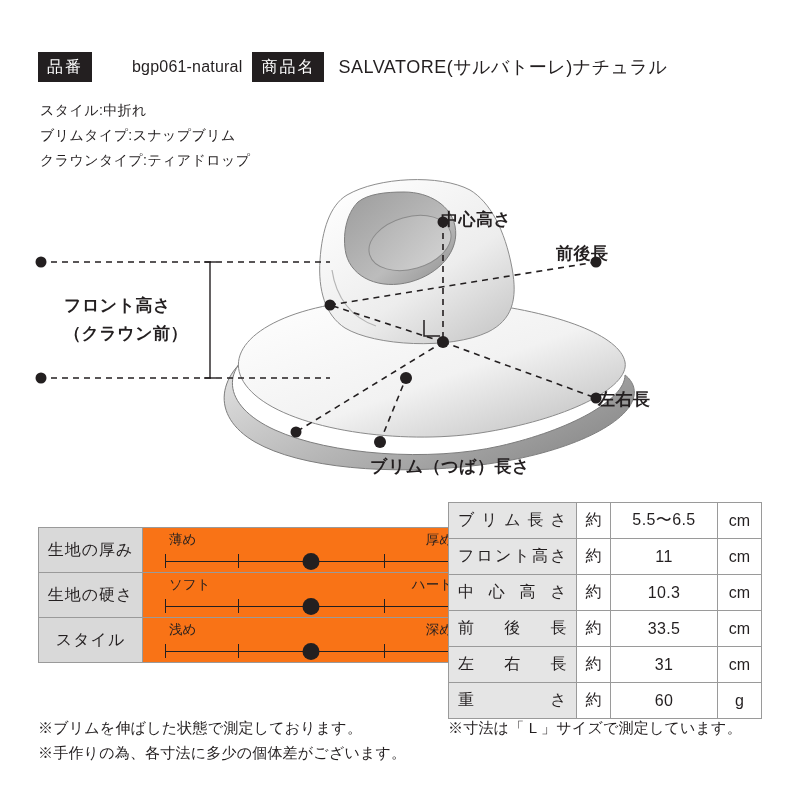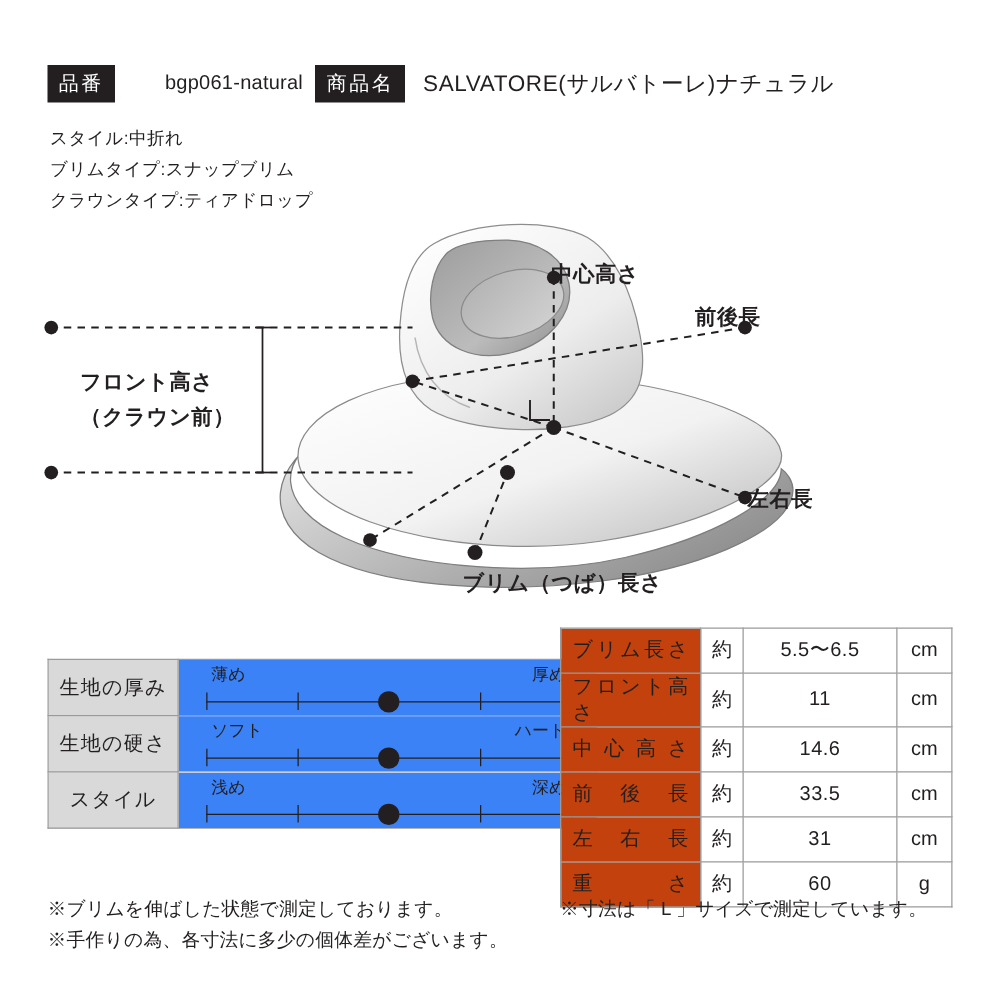--- a/index.html
+++ b/index.html
@@ -83,21 +83,21 @@
     height: 45px;
     padding: 0;
   }
   .gauge-name {
     width: 104px;
     background: #d9d9d9;
     text-align: center;
     font-size: 16px;
     letter-spacing: 1px;
   }
-  .gauge-cell { position: relative; background: #3b82f6; }
+  .gauge-cell { position: relative; background: #f97316; }
   .gauge-end-l, .gauge-end-r {
     position: absolute;
     top: 3px;
     font-size: 13.5px;
     color: #231f20;
   }
   .gauge-end-l { left: 26px; }
   .gauge-end-r { right: 24px; }
   .gauge-scale { position: absolute; left: 22px; right: 20px; top: 26px; height: 14px; }
   .gauge-axis {
@@ -120,22 +120,22 @@
     left: 448px; top: 502px;
     width: 314px;
     border-collapse: collapse;
   }
   .dim-table td {
     border: 1px solid #9a9a9a;
     height: 36px;
     font-size: 16px;
   }
   .dim-label {
-    width: 112px;
-    background: #c2410c;
+    width: 128px;
+    background: #e5e5e5;
     text-align: justify;
     text-align-last: justify;
     padding: 0 9px;
     letter-spacing: .5px;
   }
   .dim-approx { width: 34px; text-align: center; font-size: 15px; }
   .dim-value { text-align: center; font-size: 18px; letter-spacing: .4px; }
   .dim-unit { width: 44px; text-align: center; font-size: 15px; }
 
   
@@ -327,21 +327,21 @@
       </tr>
       <tr>
         <td class="dim-label">フロント高さ</td>
         <td class="dim-approx">約</td>
         <td class="dim-value">11</td>
         <td class="dim-unit">cm</td>
       </tr>
       <tr>
         <td class="dim-label">中心高さ</td>
         <td class="dim-approx">約</td>
-        <td class="dim-value">14.6</td>
+        <td class="dim-value">10.3</td>
         <td class="dim-unit">cm</td>
       </tr>
       <tr>
         <td class="dim-label">前後長</td>
         <td class="dim-approx">約</td>
         <td class="dim-value">33.5</td>
         <td class="dim-unit">cm</td>
       </tr>
       <tr>
         <td class="dim-label">左右長</td>

